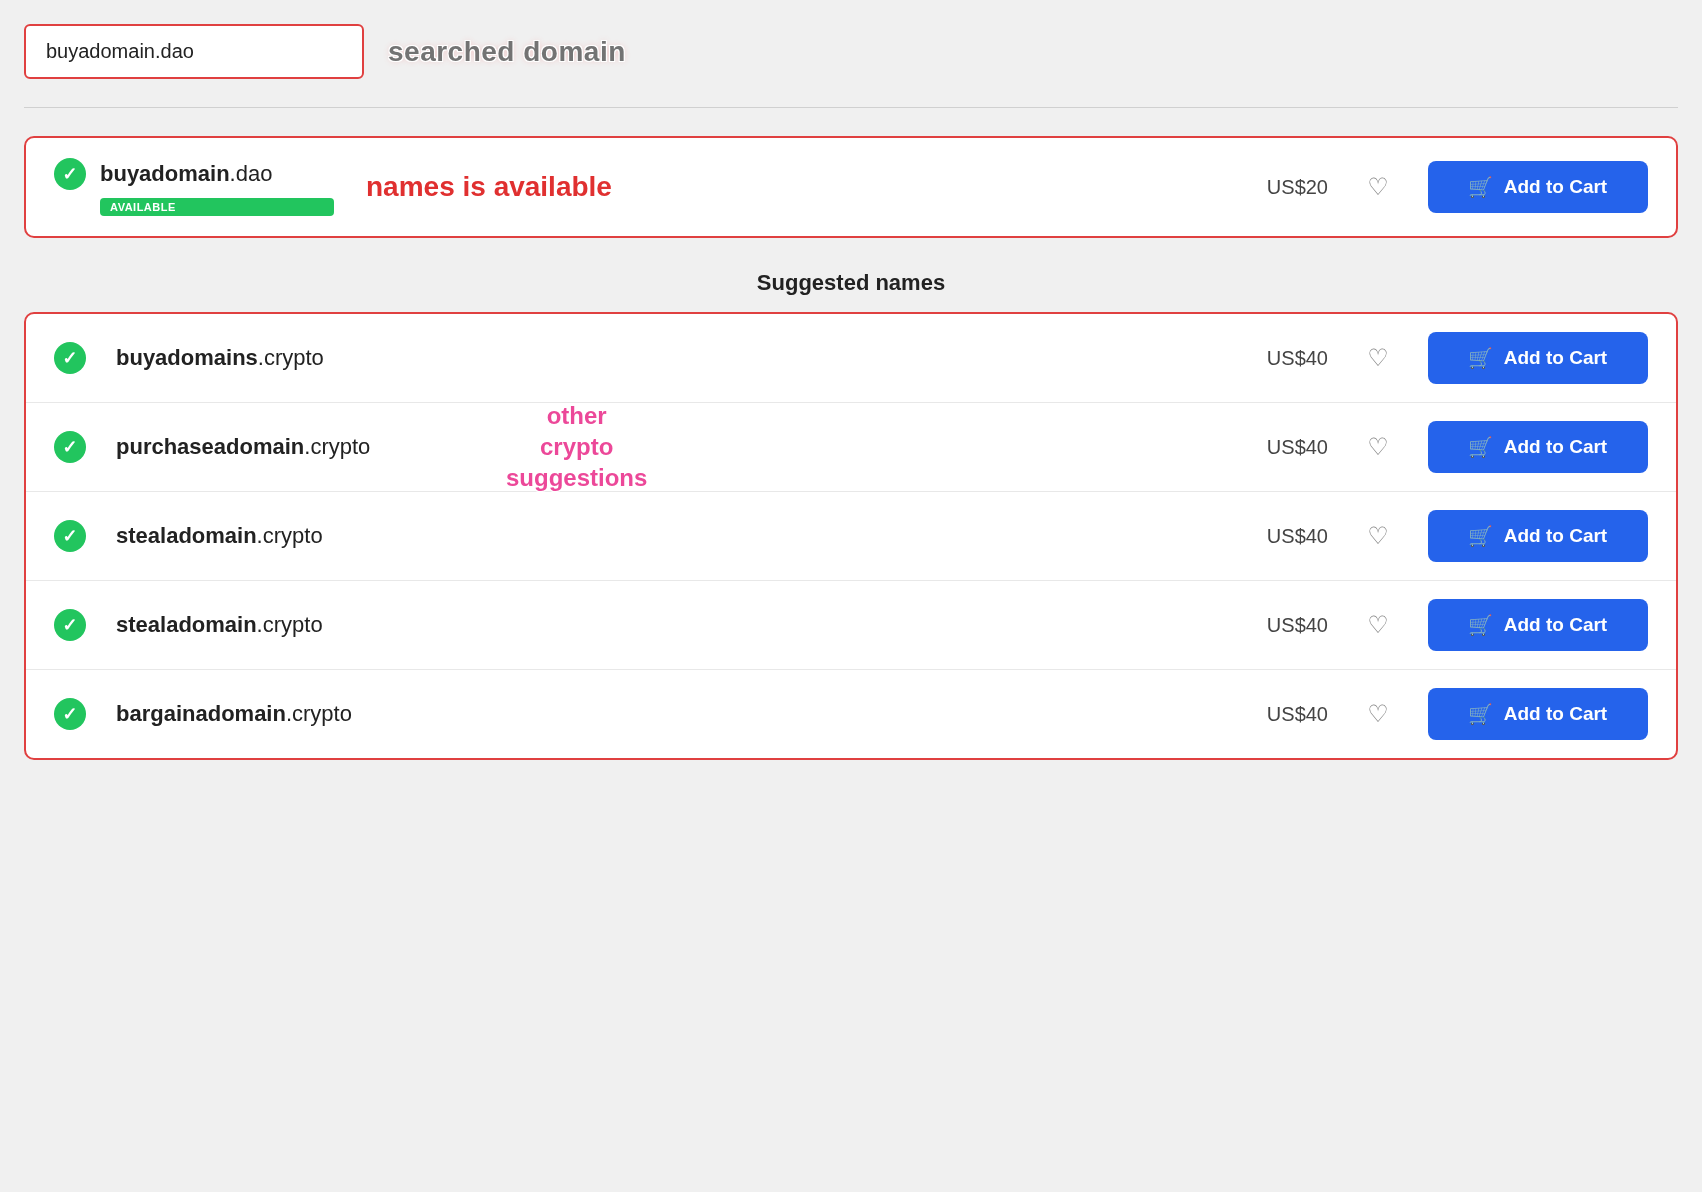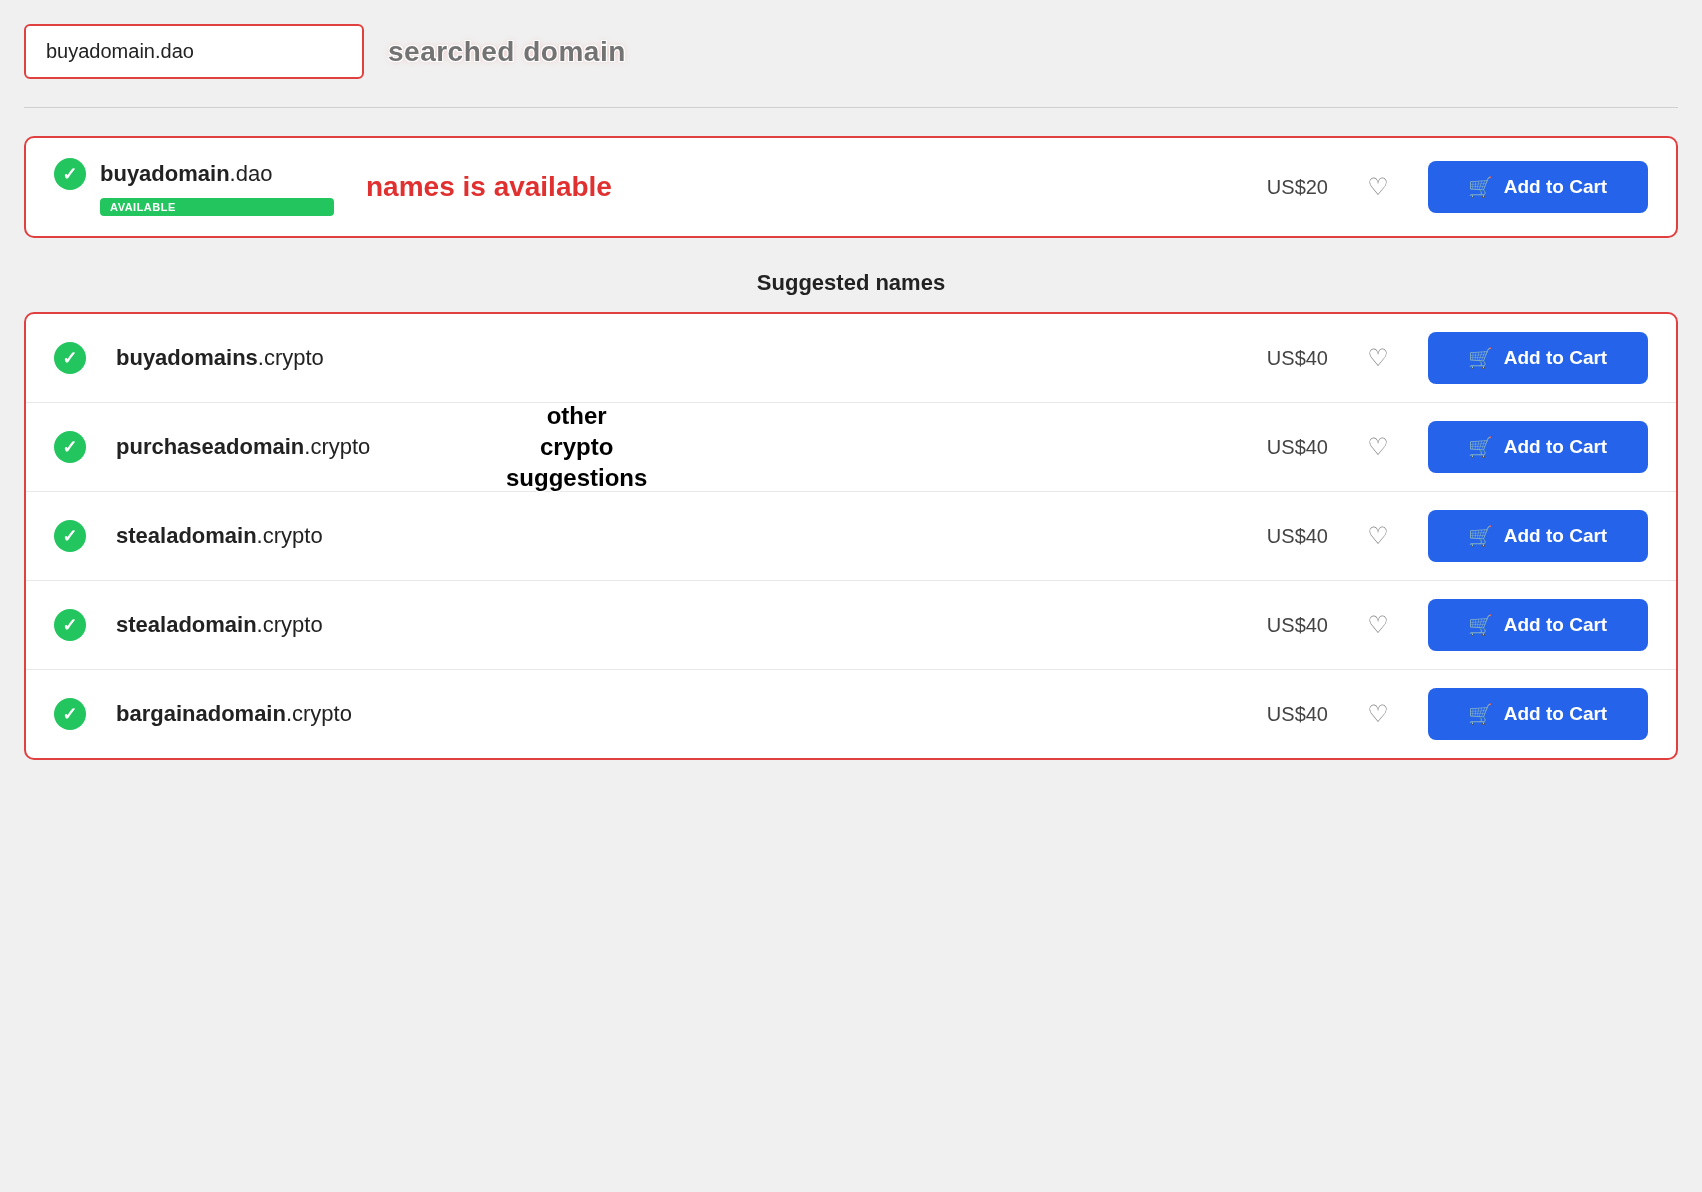--- a/index.html
+++ b/index.html
@@ -252,21 +252,21 @@
 
   <div class="suggestion-row">
     <div class="suggestion-name-col">
       <div class="check-icon"></div>
       <span class="domain-text">
         <span class="bold">purchaseadomain</span><span>.crypto</span>
       </span>
     </div>
     <div class="spacer"></div>
 
-    <div style="position:absolute; left:480px; top:50%; transform:translateY(-50%); font-size:24px; font-weight:800; color:#000000; text-shadow:-1px -1px 0 #fff,1px -1px 0 #fff,-1px 1px 0 #fff,1px 1px 0 #fff; line-height:1.3; text-align:center; pointer-events:none; z-index:10;">
+    <div style="position:absolute; left:480px; top:50%; transform:translateY(-50%); font-size:24px; font-weight:800; color:#ec4899; text-shadow:-1px -1px 0 #fff,1px -1px 0 #fff,-1px 1px 0 #fff,1px 1px 0 #fff; line-height:1.3; text-align:center; pointer-events:none; z-index:10;">
       <span>other</span><br>
       <span>crypto</span><br>
       <span>suggestions</span>
     </div>
 
     <span class="price-label">US$40</span>
     <div class="wishlist-icon">
       <span>♡</span>
     </div>
     <button class="add-to-cart-btn">

